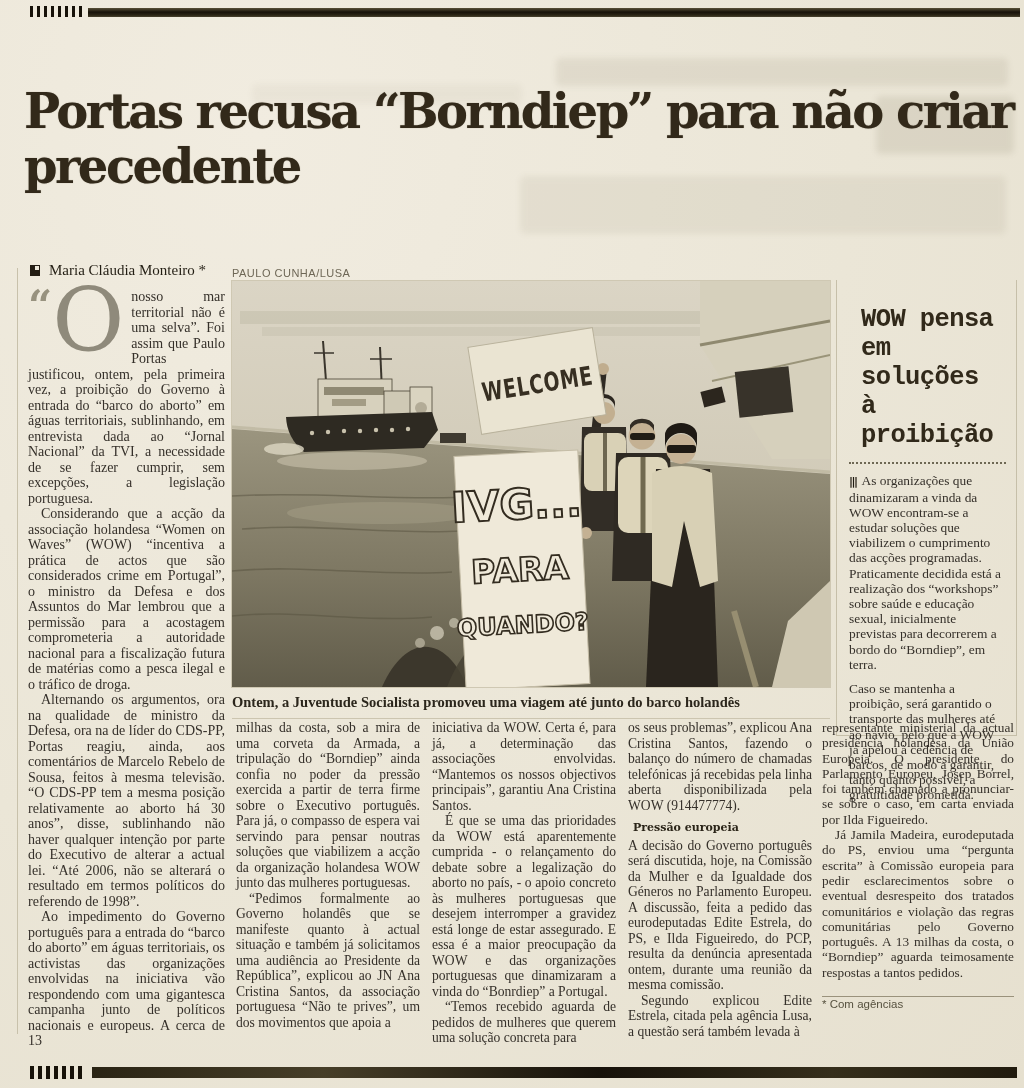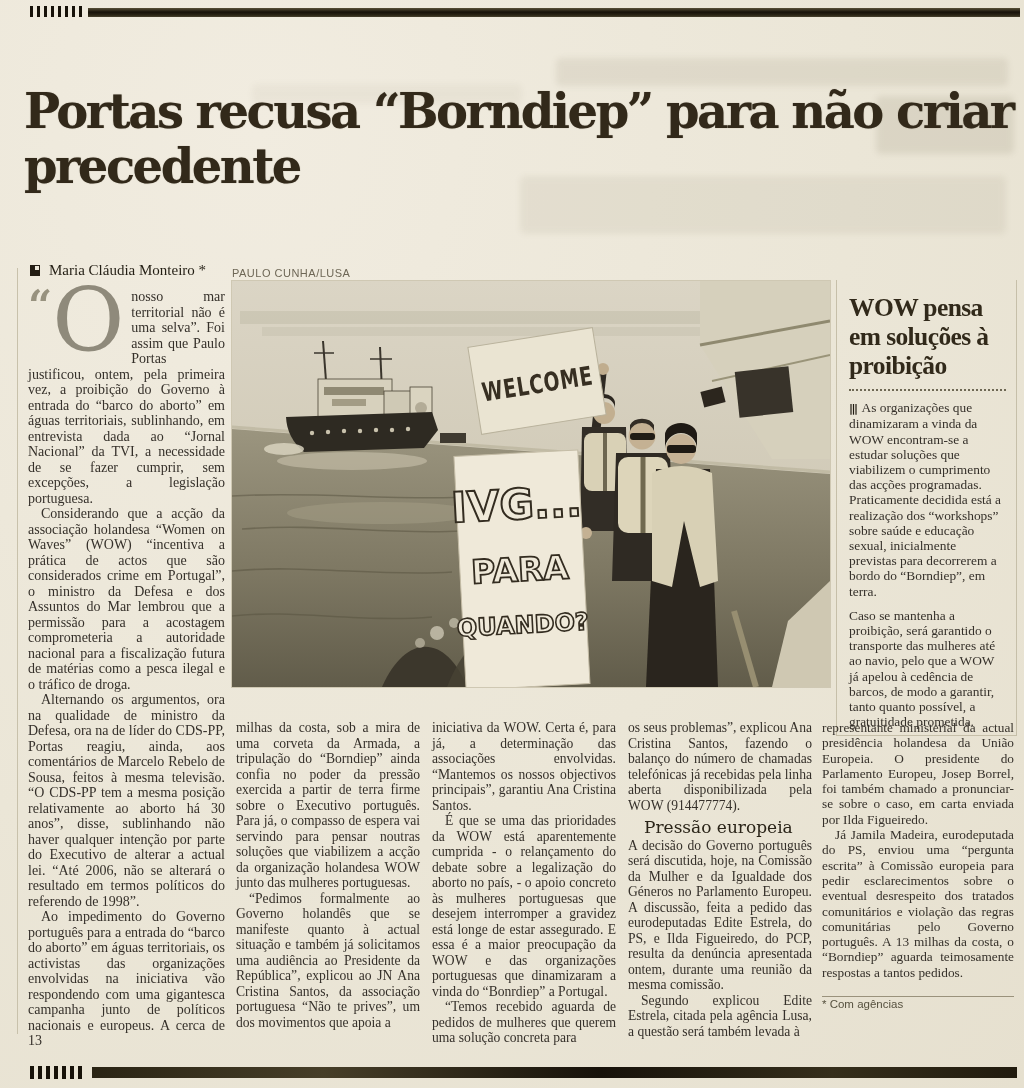--- a/index.html
+++ b/index.html
@@ -36,21 +36,21 @@
 
   
   figure.photo{left:232px;top:281px;width:598px;height:406px;margin:0;padding:0;
     box-shadow:0 0 0 1px #cfc8b3;}
   .caption{left:232px;top:694px;width:598px;font-weight:bold;font-size:14.5px;color:#2b261c;
     padding-bottom:7px;border-bottom:1px solid #ccc5b0;}
 
   
   .sidebar{left:836px;top:280px;width:181px;height:456px;padding:13px 10px 0 12px;
     border:1px solid #c6bfa9;border-top:none;}
-  .sidebar h2{margin:0;font-family:Liberation Serif, serif;font-weight:bold;font-size:25.5px;
+  .sidebar h2{margin:12px;font-family:Liberation Mono, monospace;font-weight:bold;font-size:25.5px;
     line-height:1.14;letter-spacing:-.6px;color:#31291a;}
   .dotrule{margin:9px 0 9px;border-top:2px dotted #6e6854;height:0;}
   .sidebar p{margin:0 0 9px;font-size:13.4px;line-height:15.2px;text-align:left;color:#35302- ;color:#35302a;}
   .leadglyph{font-family:"DejaVu Sans",sans-serif;font-weight:bold;font-size:11px;
     letter-spacing:-1.5px;margin-right:5px;color:#1f1a10;}
 
   
   .col{position:absolute;top:720px;width:184px;font-size:13.6px;line-height:15.5px;
     text-align:justify;color:#35302a;}
   .col p{margin:0;}
@@ -58,22 +58,22 @@
   .col1{left:28px;top:289px;width:197px;font-size:14px;}
   .col2{left:236px;}
   .col3{left:432px;}
   .col4{left:628px;}
   .col5{left:822px;width:192px;font-size:13.3px;line-height:15.3px;}
 
   .dropcap{float:left;margin:3px 7px 0 0;height:60px;}
   .dq{font-size:42px;line-height:30px;vertical-align:top;color:#98927f;font-family:"DejaVu Serif",serif;font-weight:bold;}
   .dc{font-size:88px;line-height:58px;color:#8f8a7b;font-family:"DejaVu Serif",serif;}
 
-  h3.subhead{margin:7px 16px 2px;font-family:"DejaVu Serif",serif;font-weight:normal;
-    font-size:17px;color:#2a2418;}
+  h3.subhead{margin:7px 5px 2px;font-family:"DejaVu Serif",serif;font-weight:bold;
+    font-size:11px;color:#2a2418;}
 
   .footnote{margin-top:16px;padding-top:0;border-top:1px solid #9a927c;
     font-family:"Liberation Sans",sans-serif;font-size:11.5px;color:#56513f;text-align:left;}
 
   
   .bottombar-code{left:30px;top:1066px;width:56px;height:13px;
     background:repeating-linear-gradient(90deg,#171209 0 4px,rgba(0,0,0,0) 4px 8px);}
   .bottombar-rule{left:92px;top:1067px;width:925px;height:11px;
     background:linear-gradient(90deg,#2a2414 0%,#463e28 25%,#17120a 55%,#352e1b 80%,#211b0e 100%);}
 
@@ -210,20 +210,21 @@
 
       <g transform="rotate(-3 290 290)">
         <rect x="228" y="172" width="124" height="234" fill="#efe9d9" stroke="#c4bca6" stroke-width="1"></rect>
         <text x="288" y="238" text-anchor="middle" font-family="DejaVu Sans, sans-serif" font-size="42" font-weight="bold" fill="#efe9d9" stroke="#332c20" stroke-width="2">IVG...</text>
         <text x="288" y="300" text-anchor="middle" font-family="DejaVu Sans, sans-serif" font-size="33" font-weight="bold" fill="#efe9d9" stroke="#332c20" stroke-width="1.8">PARA</text>
         <text x="288" y="352" text-anchor="middle" font-family="DejaVu Sans, sans-serif" font-size="24" font-weight="bold" fill="#efe9d9" stroke="#332c20" stroke-width="1.6">QUANDO?</text>
       </g>
     </svg>
   </figure>
 
+  <figcaption class="abs caption">Ontem, a Juventude Socialista promoveu uma viagem até junto do barco holandês</figcaption>
 
   <aside class="abs sidebar">
     <h2>WOW pensa em soluções à proibição</h2>
     <div class="dotrule"></div>
     <p><span class="leadglyph">|||</span><span>As organizações que dinamizaram a vinda da WOW encontram-se a estudar soluções que viabilizem o cumprimento das acções programadas. Praticamente decidida está a realização dos “workshops” sobre saúde e educação sexual, inicialmente previstas para decorrerem a bordo do “Borndiep”, em terra.</span></p>
     <p>Caso se mantenha a proibição, será garantido o transporte das mulheres até ao navio, pelo que a WOW já apelou à cedência de barcos, de modo a garantir, tanto quanto possível, a gratuitidade prometida.</p>
   </aside>
 
   <div class="col col1">
     <p><span class="dropcap"><span class="dq">“</span><span class="dc">O</span></span><span>nosso mar territorial não é uma selva”. Foi assim que Paulo Portas justificou, ontem, pela primeira vez, a proibição do Governo à entrada do “barco do aborto” em águas territoriais, sublinhando, em entrevista dada ao “Jornal Nacional” da TVI, a necessidade de se fazer cumprir, sem excepções, a legislação portuguesa.</span></p>

